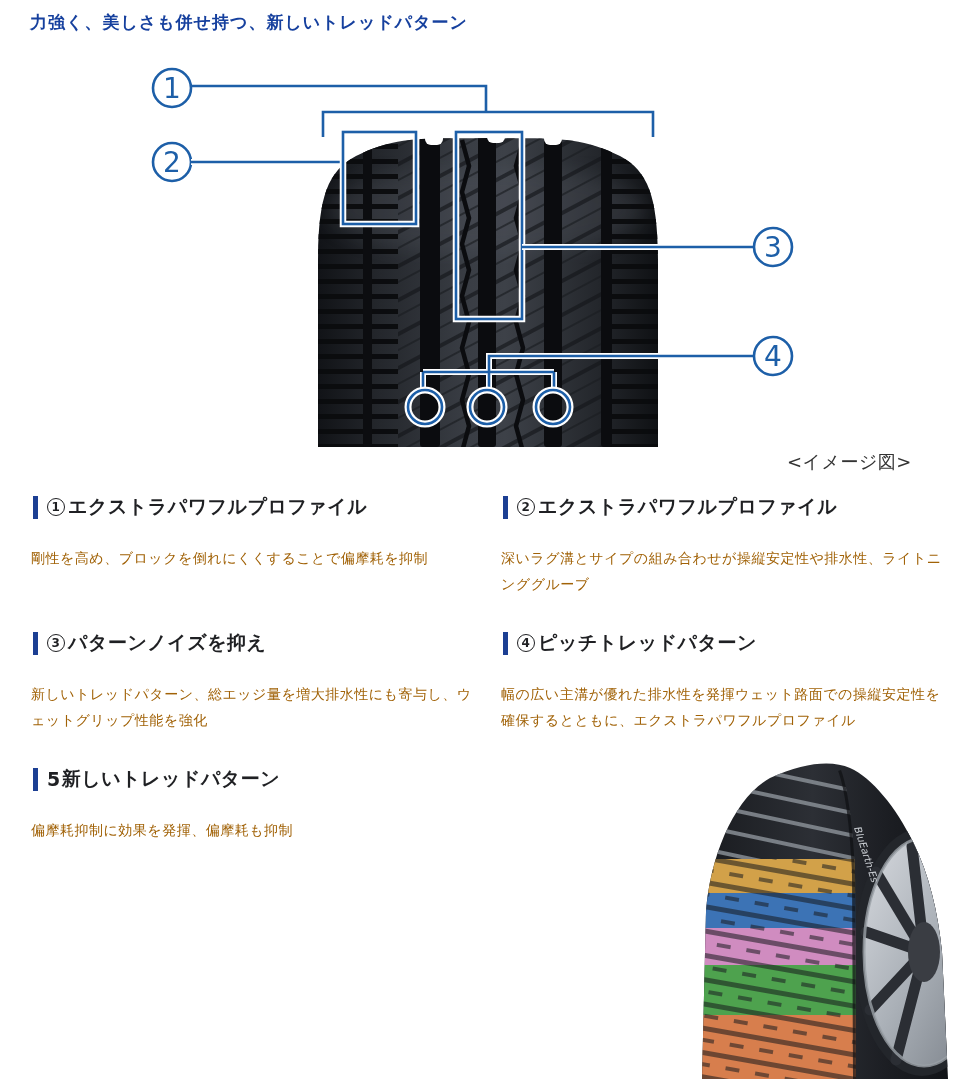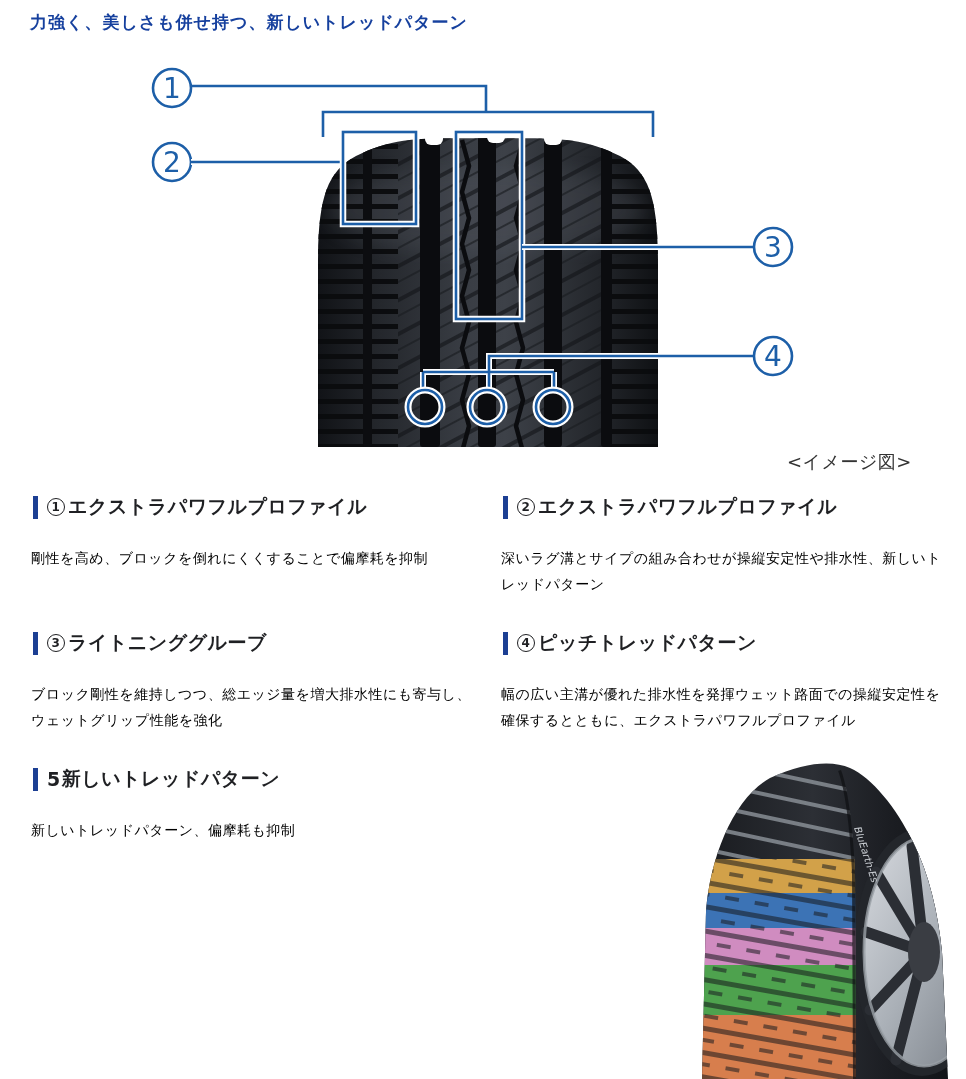--- a/index.html
+++ b/index.html
@@ -26,21 +26,21 @@
     display:flex; align-items:center; white-space:nowrap;
   }
   .head-num-circled {
     display:inline-flex; align-items:center; justify-content:center;
     width:18px; height:18px; border:1.6px solid #1f2023; border-radius:50%;
     font-size:12px; font-weight:bold; margin-right:3px; flex:0 0 auto;
   }
   .head-num-plain { font-size:19px; font-weight:bold; margin-right:1px; }
   .feature-body {
     position:absolute; left:-2px; top:51px; width:452px;
-    font-size:14px; color:#000000; line-height:26px; letter-spacing:0.5px;
+    font-size:14px; color:#a16207; line-height:26px; letter-spacing:0.5px;
   }
   .f1 { left:33px;  top:494px; }
   .f2 { left:503px; top:494px; }
   .f3 { left:33px;  top:630px; }
   .f4 { left:503px; top:630px; }
   .f5 { left:33px;  top:766px; }
   .tire-photo-svg { position:absolute; left:690px; top:762px; width:276px; height:317px; }
 </style>
 </head>
 <body>
@@ -150,32 +150,32 @@
 </div>
 
 <div class="feature f2">
   <div class="feature-head">
     <span class="head-bar"></span>
     <span class="head-text">
       <span class="head-num-circled">2</span>
       <span>エクストラパワフルプロファイル</span>
     </span>
   </div>
-  <div class="feature-body">深いラグ溝とサイプの組み合わせが操縦安定性や排水性、新しいトレッドパターン</div>
+  <div class="feature-body">深いラグ溝とサイプの組み合わせが操縦安定性や排水性、ライトニンググルーブ</div>
 </div>
 
 <div class="feature f3">
   <div class="feature-head">
     <span class="head-bar"></span>
     <span class="head-text">
       <span class="head-num-circled">3</span>
-      <span>ライトニンググルーブ</span>
-    </span>
-  </div>
-  <div class="feature-body">ブロック剛性を維持しつつ、総エッジ量を増大排水性にも寄与し、ウェットグリップ性能を強化</div>
+      <span>パターンノイズを抑え</span>
+    </span>
+  </div>
+  <div class="feature-body">新しいトレッドパターン、総エッジ量を増大排水性にも寄与し、ウェットグリップ性能を強化</div>
 </div>
 
 <div class="feature f4">
   <div class="feature-head">
     <span class="head-bar"></span>
     <span class="head-text">
       <span class="head-num-circled">4</span>
       <span>ピッチトレッドパターン</span>
     </span>
   </div>
@@ -183,21 +183,21 @@
 </div>
 
 <div class="feature f5">
   <div class="feature-head">
     <span class="head-bar"></span>
     <span class="head-text">
       <span class="head-num-plain">5</span>
       <span>新しいトレッドパターン</span>
     </span>
   </div>
-  <div class="feature-body">新しいトレッドパターン、偏摩耗も抑制</div>
+  <div class="feature-body">偏摩耗抑制に効果を発揮、偏摩耗も抑制</div>
 </div>
 
 <svg class="tire-photo-svg" viewBox="690 762 276 317">
   <defs>
     <linearGradient id="btireGrad" x1="0" y1="0" x2="1" y2="0">
       <stop offset="0" stop-color="#191b1f"></stop>
       <stop offset="0.45" stop-color="#2c2f35"></stop>
       <stop offset="0.75" stop-color="#1c1e23"></stop>
       <stop offset="1" stop-color="#121418"></stop>
     </linearGradient>

